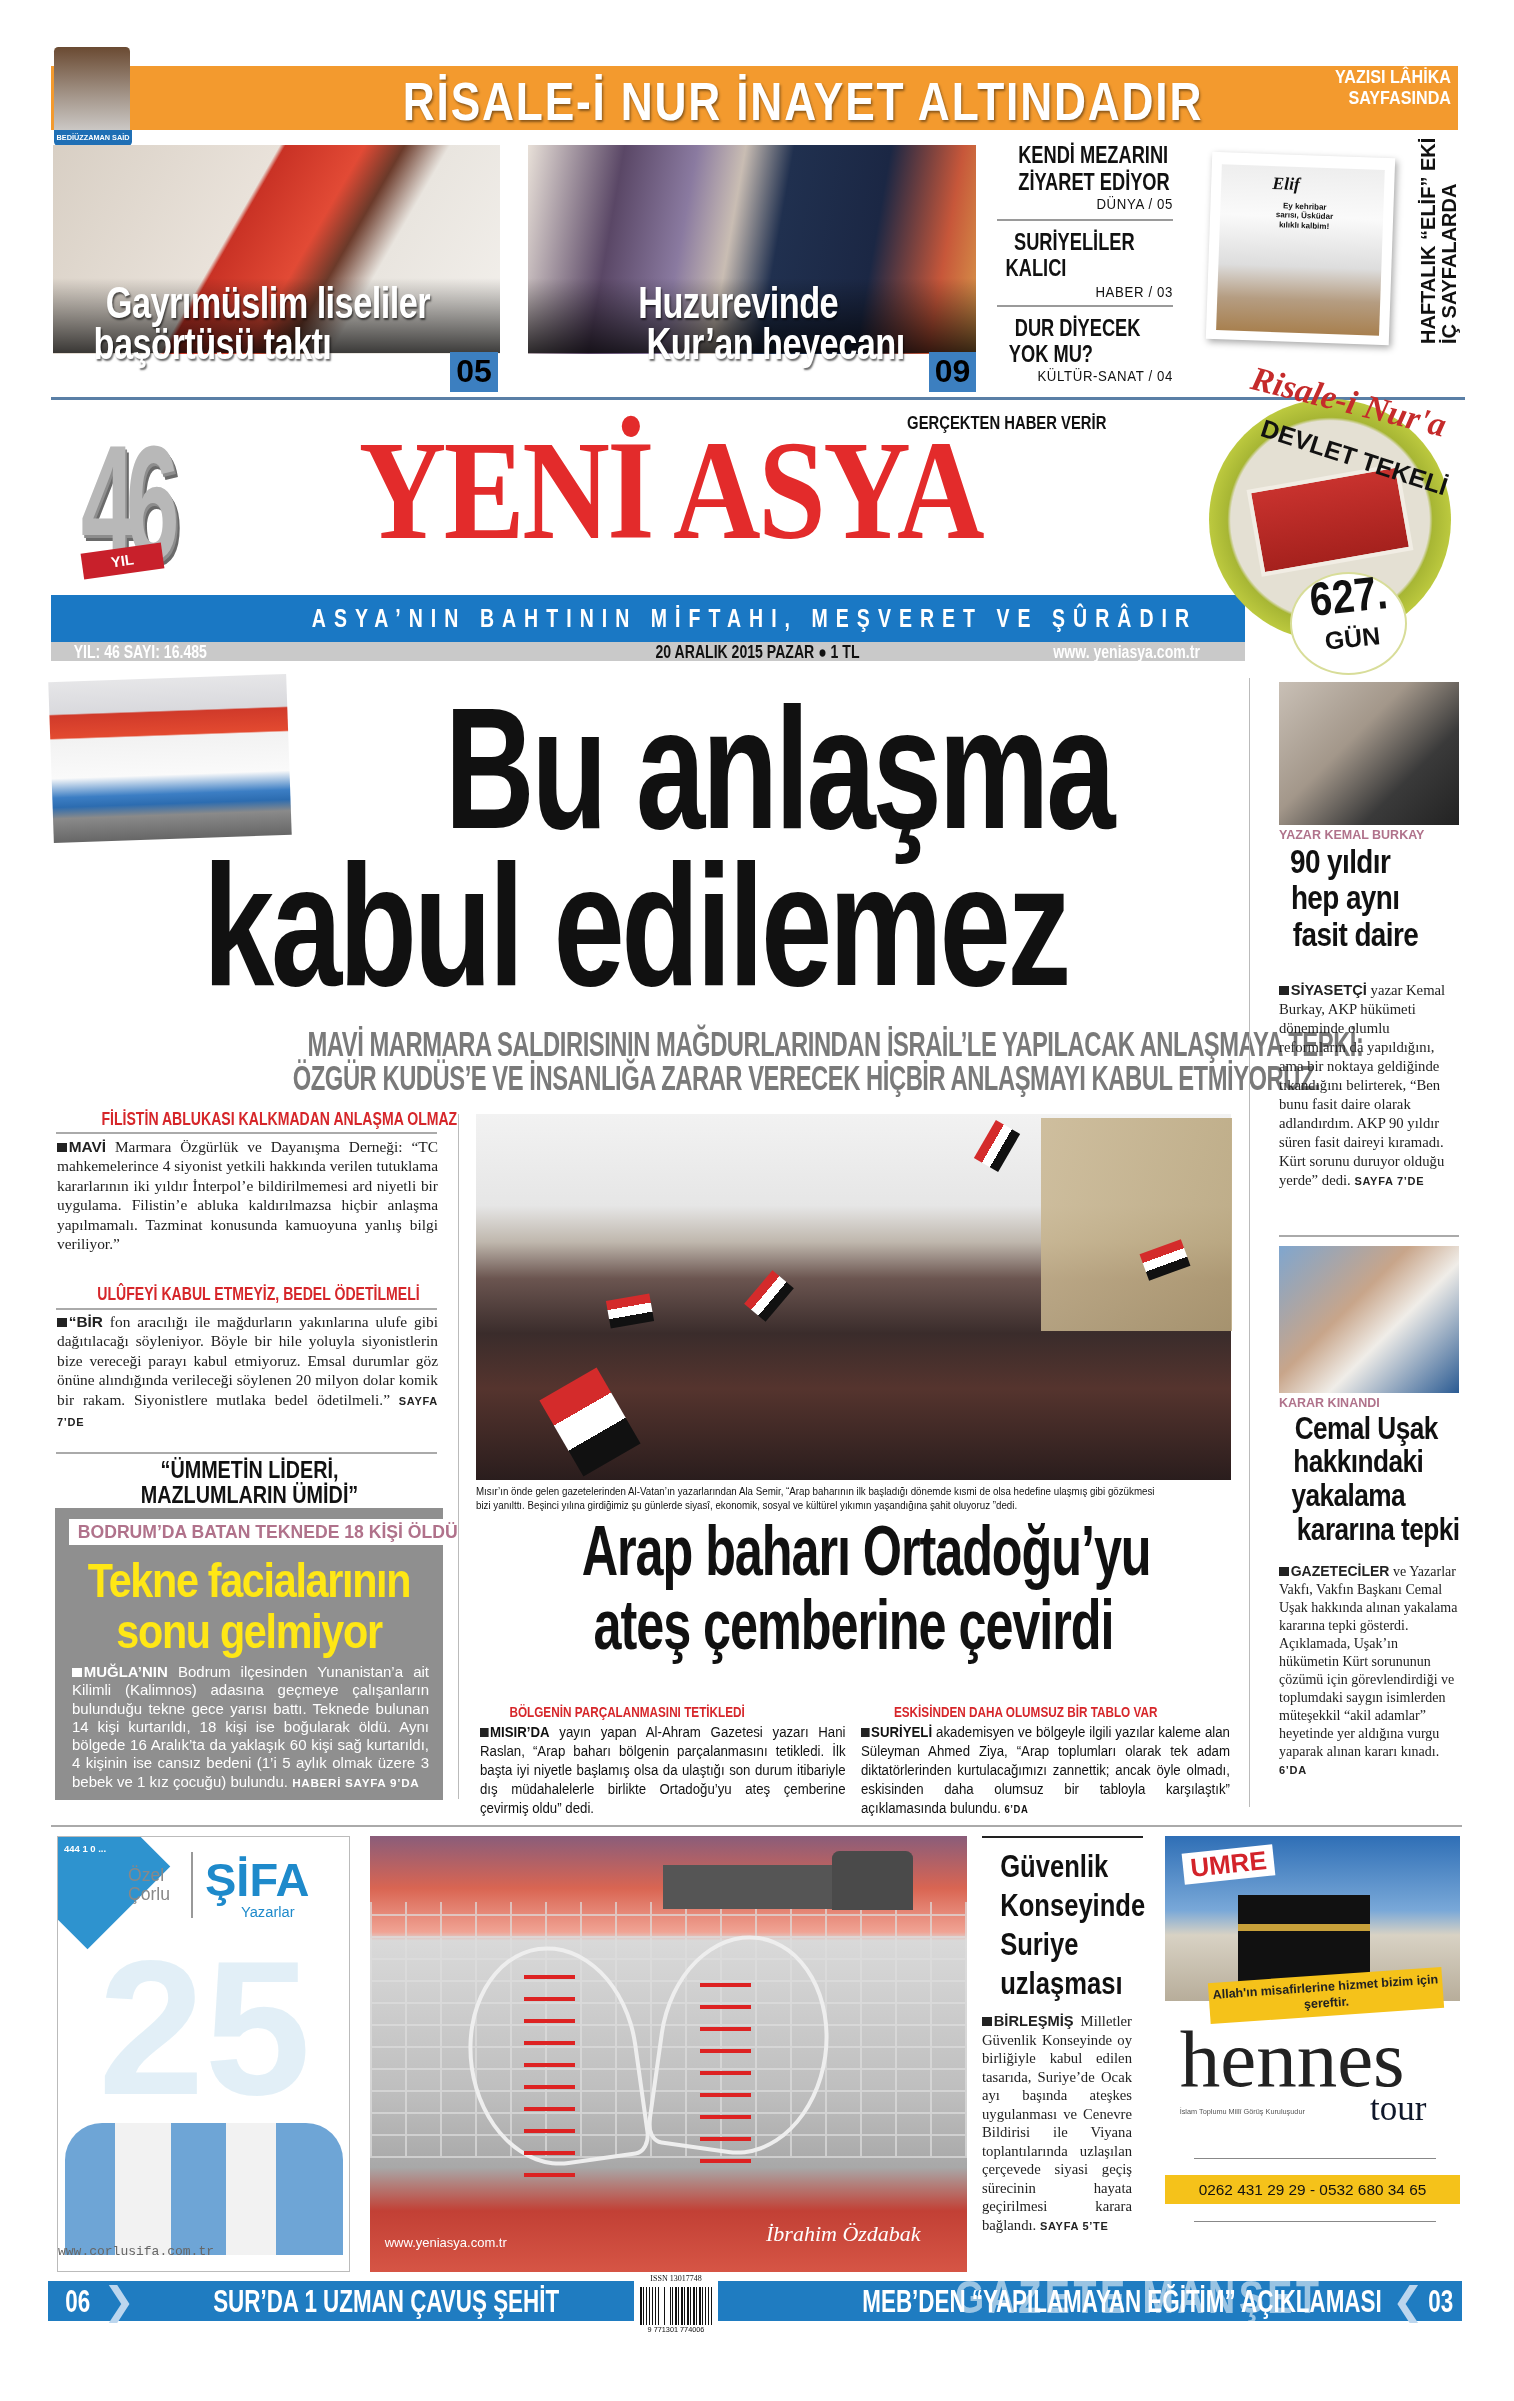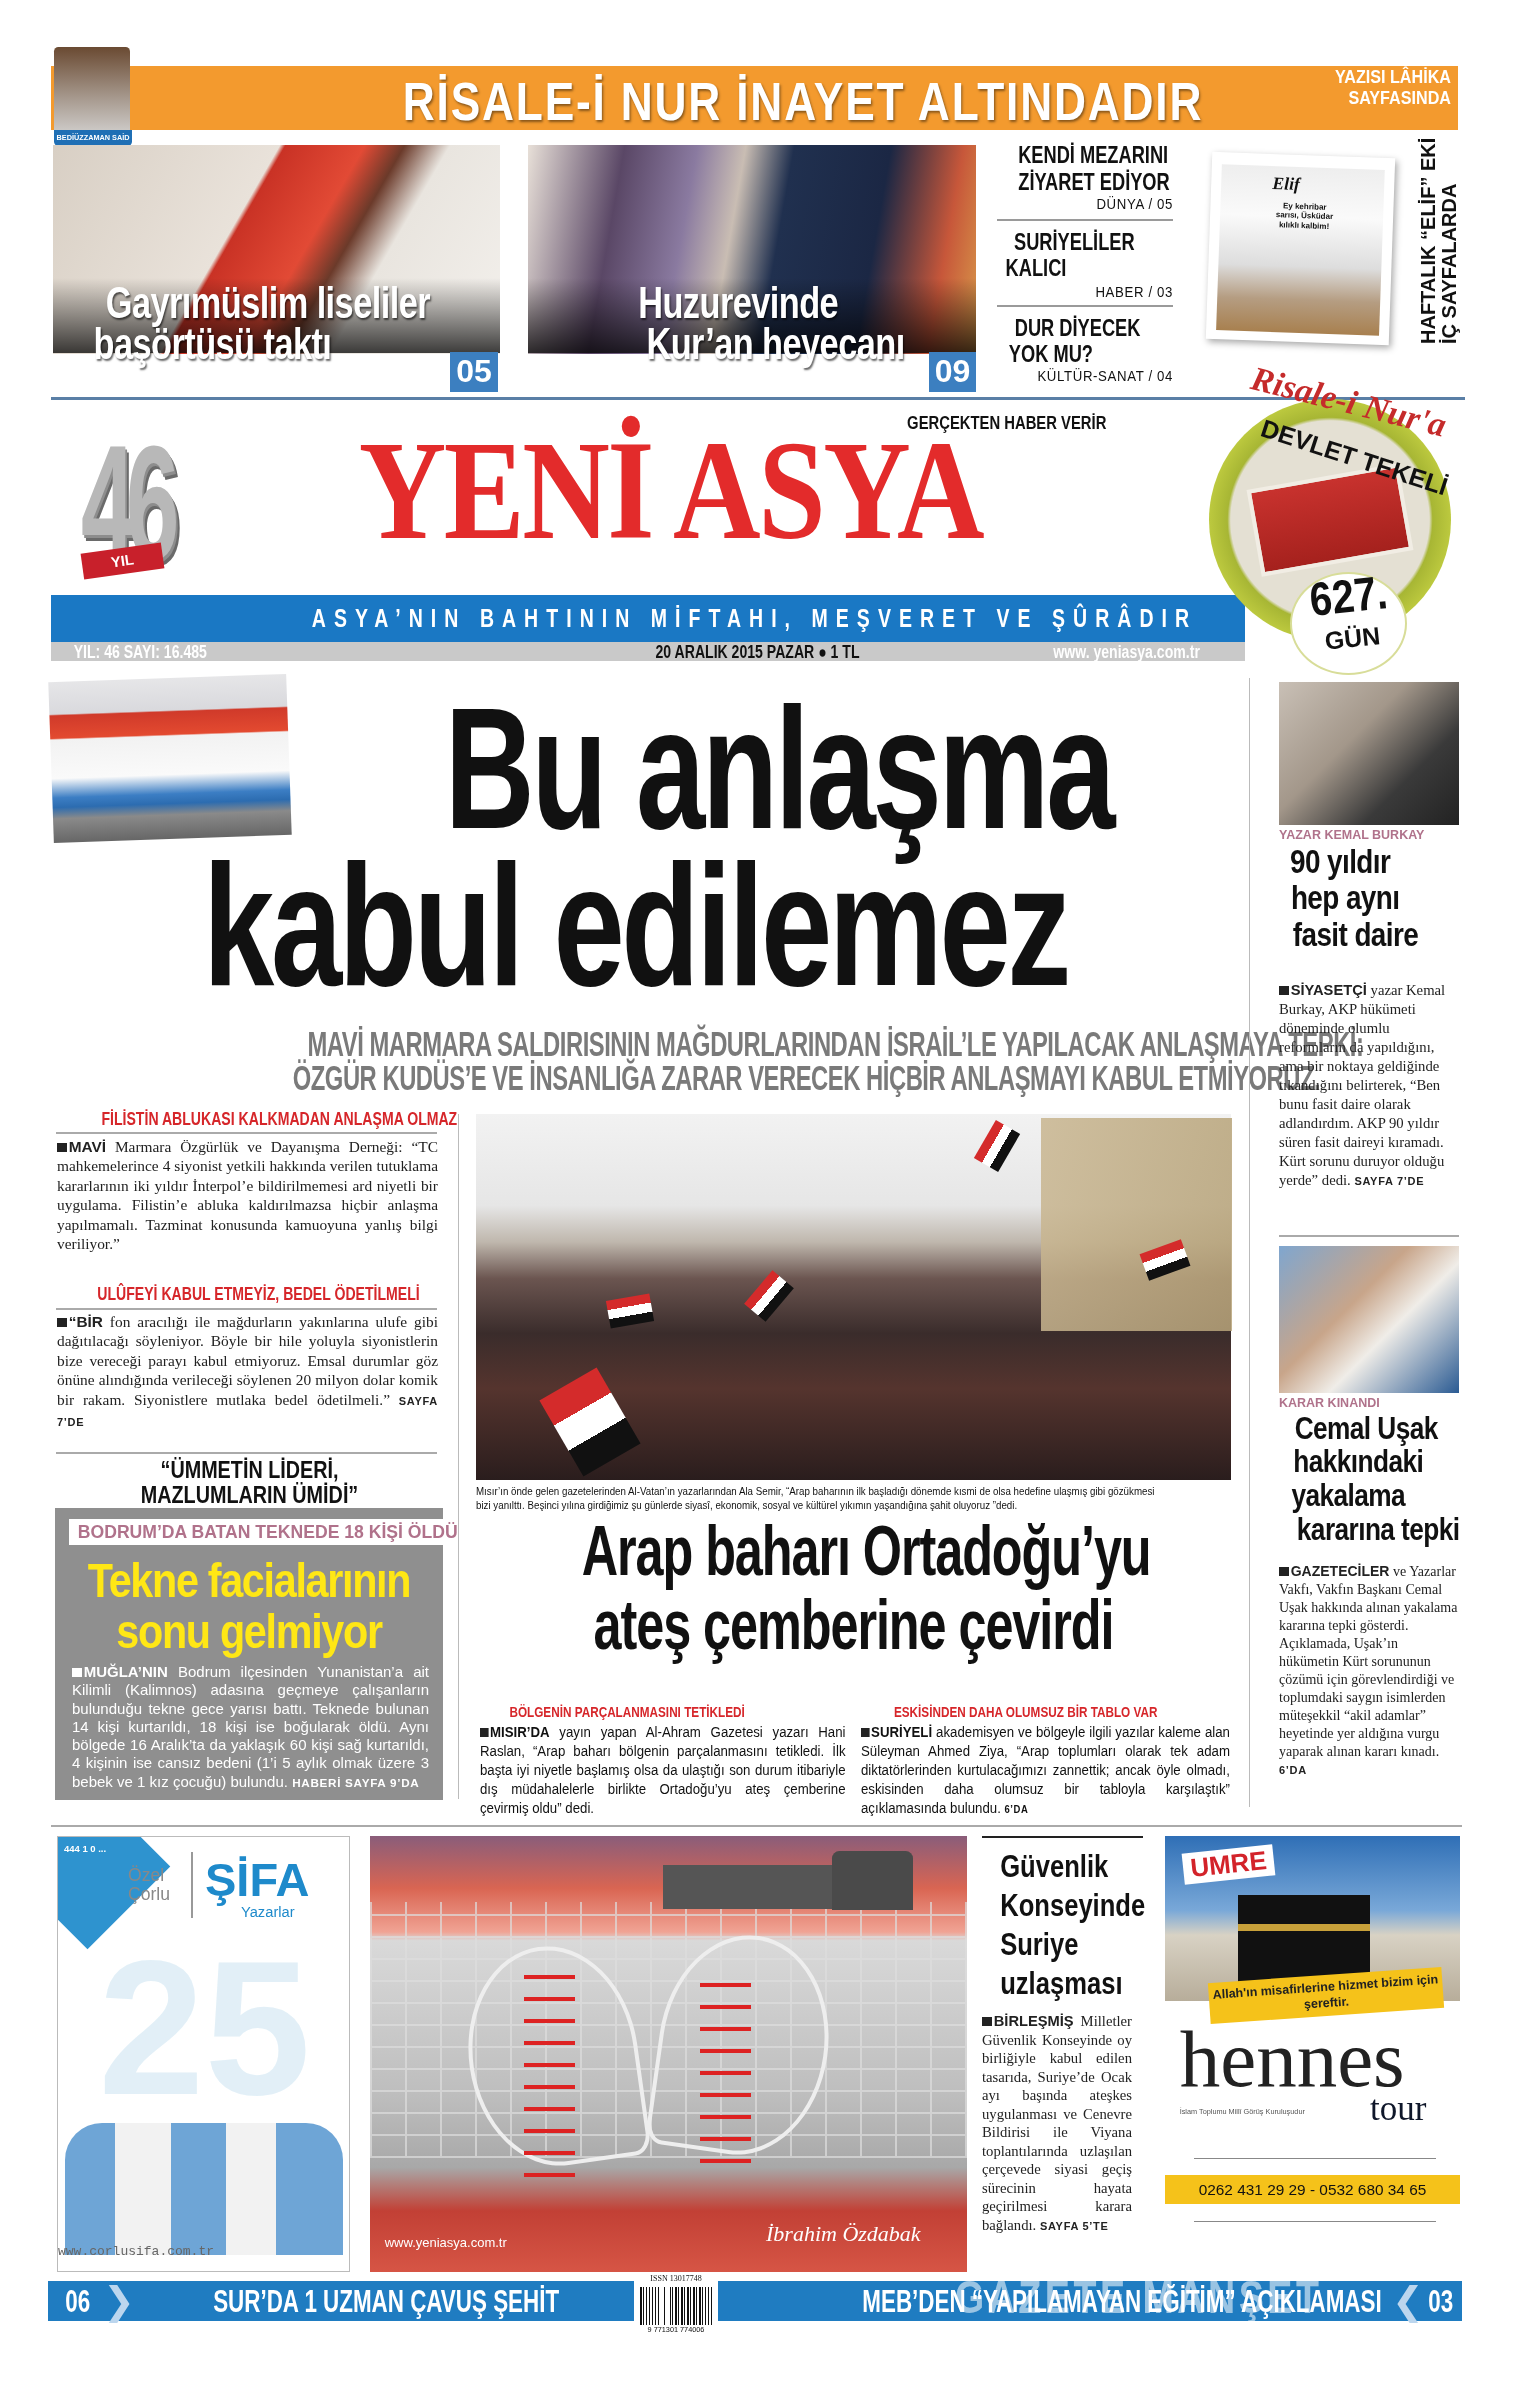--- a/index.html
+++ b/index.html
@@ -13,21 +13,21 @@
   #top-banner-side { left: 1275px; top: 67px; width: 176px; text-align: right; color: #fff; font-size: 19px; line-height: 20.5px; font-weight: 700; transform: scaleX(.85); transform-origin: right top; }
   #said-nursi { left: 54px; top: 47px; width: 76px; height: 95px; background: linear-gradient(#6a4a32, #a89b90 55%, #d9d9d9); border-radius: 4.4px 4.4px 0 0; }
   #said-nursi-label { left: 54px; top: 130px; width: 78px; height: 16px; background: #1f6fb5; color: #fff; font-size: 7.3px; font-weight: 700; text-align: center; line-height: 16px; border-radius: 0 0 4.4px 4.4px; }
 
   
   .teaser-photo { height: 209px; overflow: hidden; }
   #teaser1 { left: 53px; top: 145px; width: 447px; background: linear-gradient(120deg,#d8cfc4 0%,#e9e2da 40%,#c93225 41%,#e24a35 55%,#6b3a2a 62%,#e9e5df 70%,#f3f0ec 100%); }
   #teaser2 { left: 528px; top: 145px; width: 448px; background: linear-gradient(100deg,#e8e0d8 0%,#5a4766 20%,#8a7aa0 35%,#c9bdb3 45%,#20304f 55%,#1b2744 75%,#c7573a 90%,#d89a4a 100%); }
   .teaser-title { color: #fff; font-weight: 700; font-size: 44px; line-height: 44px; letter-spacing: -0.7px; text-shadow: 1.5px 1.5px 2.2px rgba(0,0,0,.6); transform: scaleX(.78); white-space: nowrap; }
   .teaser-shade { background: linear-gradient(rgba(0,0,0,0), rgba(0,0,0,.75)); }
-  .page-tag { background: #3c7fc0; color: #ffffff; font-weight: 700; font-size: 32px; text-align: center; line-height: 38px; }
+  .page-tag { background: #3c7fc0; color: #000000; font-weight: 700; font-size: 32px; text-align: center; line-height: 38px; }
 
   
   .side-hl { font-weight: 700; font-size: 23.4px; line-height: 26px; transform: scaleX(.78); white-space: nowrap; color: #111; }
   .side-sec { font-size: 14.7px; text-align: right; width: 169px; letter-spacing: 0.7px; transform: scaleX(.9); transform-origin: right top; }
   .side-rule { height: 1.5px; background: #9a9a9a; }
   #elif-mag { left: 1209px; top: 155px; width: 183px; height: 187px; background: #fff; box-shadow: 2.2px 2.9px 7.3px rgba(0,0,0,.35); transform: rotate(2deg); }
   #elif-inner { position: absolute; left: 10.3px; top: 11.7px; width: 163px; height: 166px; background: linear-gradient(#eee 0%,#fafafa 30%,#ddd 60%,#b59d82 80%,#a8804f 100%); }
   #elif-logo { position: absolute; left: 51px; top: 7.3px; font-family: "Liberation Serif", serif; font-style: italic; font-size: 17.6px; font-weight: 700; }
   #elif-head { position: absolute; left: 51px; top: 35px; width: 66px; font-size: 8px; font-weight: 700; text-align: center; line-height: 9.5px; }
   #elif-vertical { left: 1418px; top: 344px; font-size: 20px; font-weight: 700; line-height: 20.5px; transform: rotate(-90deg); transform-origin: left top; white-space: nowrap; }

